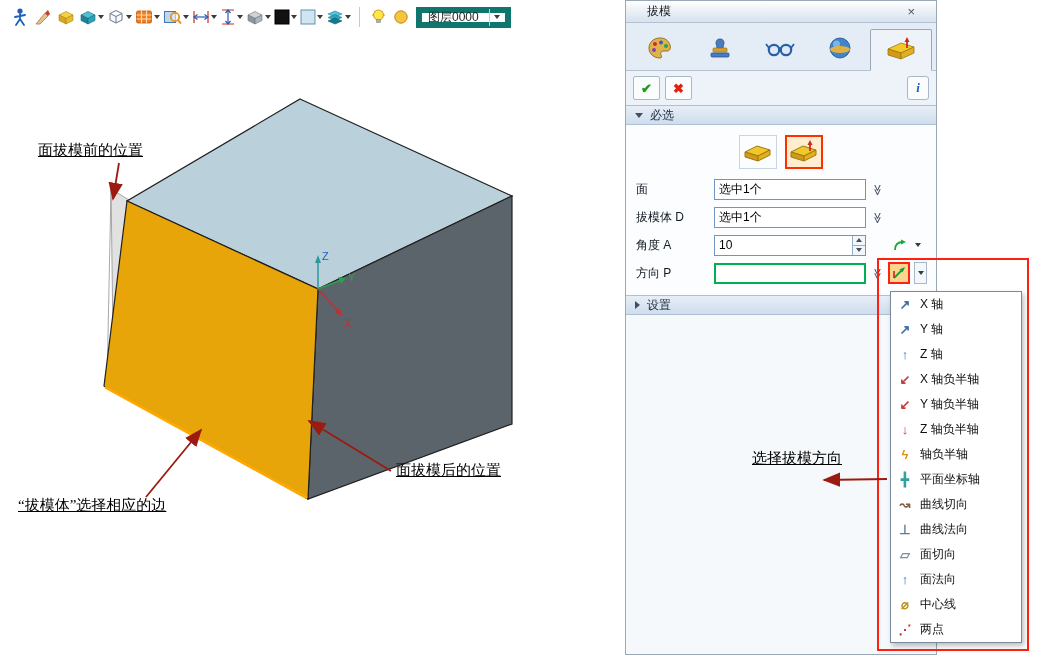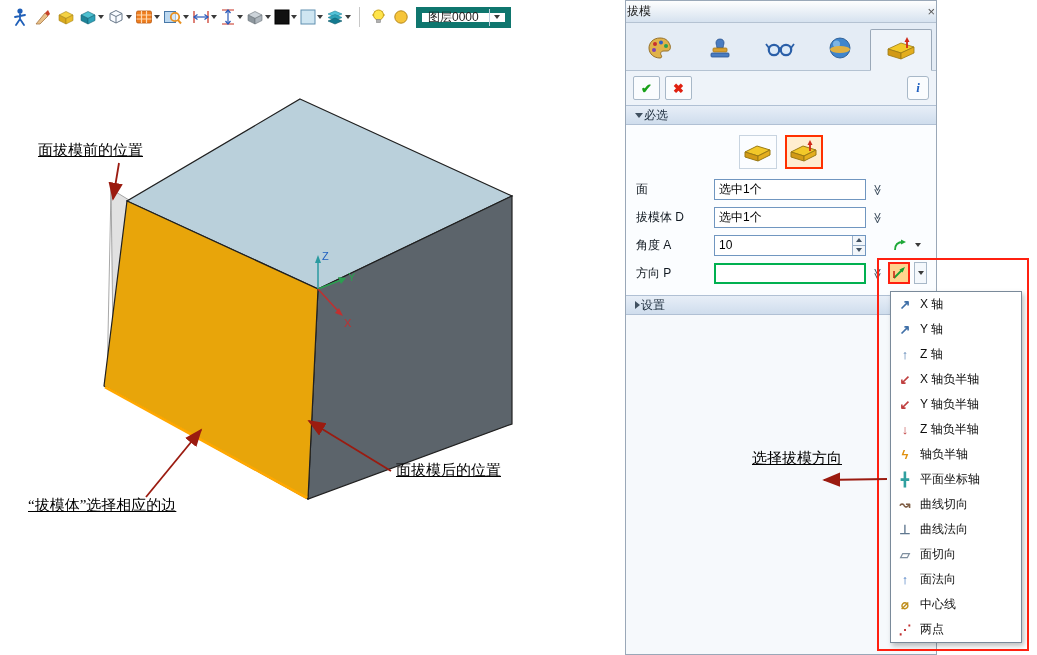--- a/index.html
+++ b/index.html
@@ -19,33 +19,33 @@
   
   .viewport { position:absolute; left:0; top:0; width:625px; height:655px; z-index:1; }
 
   
   .annot { position:absolute; color:#000000; font-size:15px; font-family:"Liberation Serif",serif; z-index:61; white-space:nowrap;text-decoration:underline; }
   .arrows { position:absolute; left:0; top:0; width:1037px; height:655px; z-index:60; pointer-events:none; }
   .red-rect { position:absolute; border:2px solid #ff2010; z-index:55; pointer-events:none; }
 
   
   .panel { position:absolute; left:625px; top:0; width:312px; height:655px; background:#eef3f9; border:1px solid #9aa8b8; z-index:20; display:flex; flex-direction:column; }
-  .titlebar { height:22px; background:linear-gradient(#fefefe,#d6e2ef); border-bottom:1px solid #b4c2d2; display:flex; align-items:center; padding:0 1px; }
+  .titlebar { height:22px; background:linear-gradient(#fefefe,#d6e2ef); border-bottom:1px solid #b4c2d2; display:flex; align-items:center; padding:0 21px; }
   .title { flex:1; font-size:12px; color:#222; }
   .closebtn { font-size:13px; color:#555; cursor:pointer; line-height:1; }
   .tabs { height:48px; display:flex; align-items:flex-end; padding:3px 4px 0; border-bottom:1px solid #b4c2d2; background:#e4ecf5; }
   .tab { flex:1; height:42px; display:flex; align-items:center; justify-content:center; cursor:pointer; }
   .tab.active { background:#eef3f9; border:1px solid #9aa8b8; border-bottom:1px solid #eef3f9; margin-bottom:-1px; border-radius:2px 2px 0 0; }
   .actions { height:34px; display:flex; align-items:center; gap:5px; padding:0 7px; }
   .btn { width:27px; height:24px; border:1px solid #a8b8c8; background:#fafcfe; display:flex; align-items:center; justify-content:center; font-size:13px; cursor:pointer; border-radius:2px; }
   .btn.ok { color:#18a018; font-weight:bold; }
   .btn.cancel { color:#e02010; font-weight:bold; }
   .btn.info { width:22px; color:#2060c0; font-style:italic; font-weight:bold; font-family:"Liberation Serif",serif; border-radius:3px; }
   .flex-sp { flex:1; }
-  .sec-header { height:20px; display:flex; align-items:center; gap:1px; padding:0 9px; background:linear-gradient(#e7eef7,#cfdded); border-top:1px solid #b0c0d4; border-bottom:1px solid #b0c0d4; font-size:12px; color:#203040; cursor:pointer; }
+  .sec-header { height:20px; display:flex; align-items:center; gap:7px; padding:0 9px; background:linear-gradient(#e7eef7,#cfdded); border-top:1px solid #b0c0d4; border-bottom:1px solid #b0c0d4; font-size:12px; color:#203040; cursor:pointer; }
   .tri-down { width:0; height:0; border-left:4px solid transparent; border-right:4px solid transparent; border-top:5px solid #405060; }
   .tri-right { width:0; height:0; border-top:4px solid transparent; border-bottom:4px solid transparent; border-left:5px solid #405060; }
   .content { background:#fbfdff; padding:6px 6px 8px; }
   .dtype-row { display:flex; justify-content:center; gap:8px; height:42px; align-items:center; margin-bottom:2px; }
   .dtype { width:38px; height:34px; border:1px solid #c8d4e0; background:#fbfdff; display:flex; align-items:center; justify-content:center; cursor:pointer; }
   .dtype.hl { border:2px solid #ff3000; background:#ffedd0; }
   .frow { display:flex; align-items:center; height:28px; gap:4px; }
   .flabel { width:78px; font-size:12px; color:#101820; padding-left:4px; }
   .ffield { width:152px; height:21px; border:1px solid #7096c0; background:#fff; display:flex; align-items:center; padding:0 4px; font-size:12px; position:relative; }
   .ffield.green { border:2px solid #00b050; }
@@ -405,21 +405,21 @@
     </div>
   <div class="mitem">
       <span class="micon" style="color:#c03030">⋰</span>
       <span class="mlabel">两点</span>
     </div>
 </div>
 
 <div class="red-rect" style="left:877px; top:258px; width:152px; height:393px;"></div>
 
 <div class="annot" style="left:38px; top:141px;">面拔模前的位置</div>
-<div class="annot" style="left:28px; top:496px;">“拔模体”选择相应的边</div>
+<div class="annot" style="left:18px; top:496px;">“拔模体”选择相应的边</div>
 <div class="annot" style="left:396px; top:461px;text-align:right;">面拔模后的位置</div>
 <div class="annot" style="left:752px; top:449px;">选择拔模方向</div>
 
 <svg class="arrows" viewBox="0 0 1037 655">
   <defs>
     <marker id="ah" markerWidth="12" markerHeight="10" refX="9" refY="4" orient="auto">
       <polygon points="0,0 10,4 0,8" fill="#9b1b10"></polygon>
     </marker>
   </defs>
   <line x1="119" y1="163" x2="113" y2="199" stroke="#9b1b10" stroke-width="1.8" marker-end="url(#ah)"></line>

